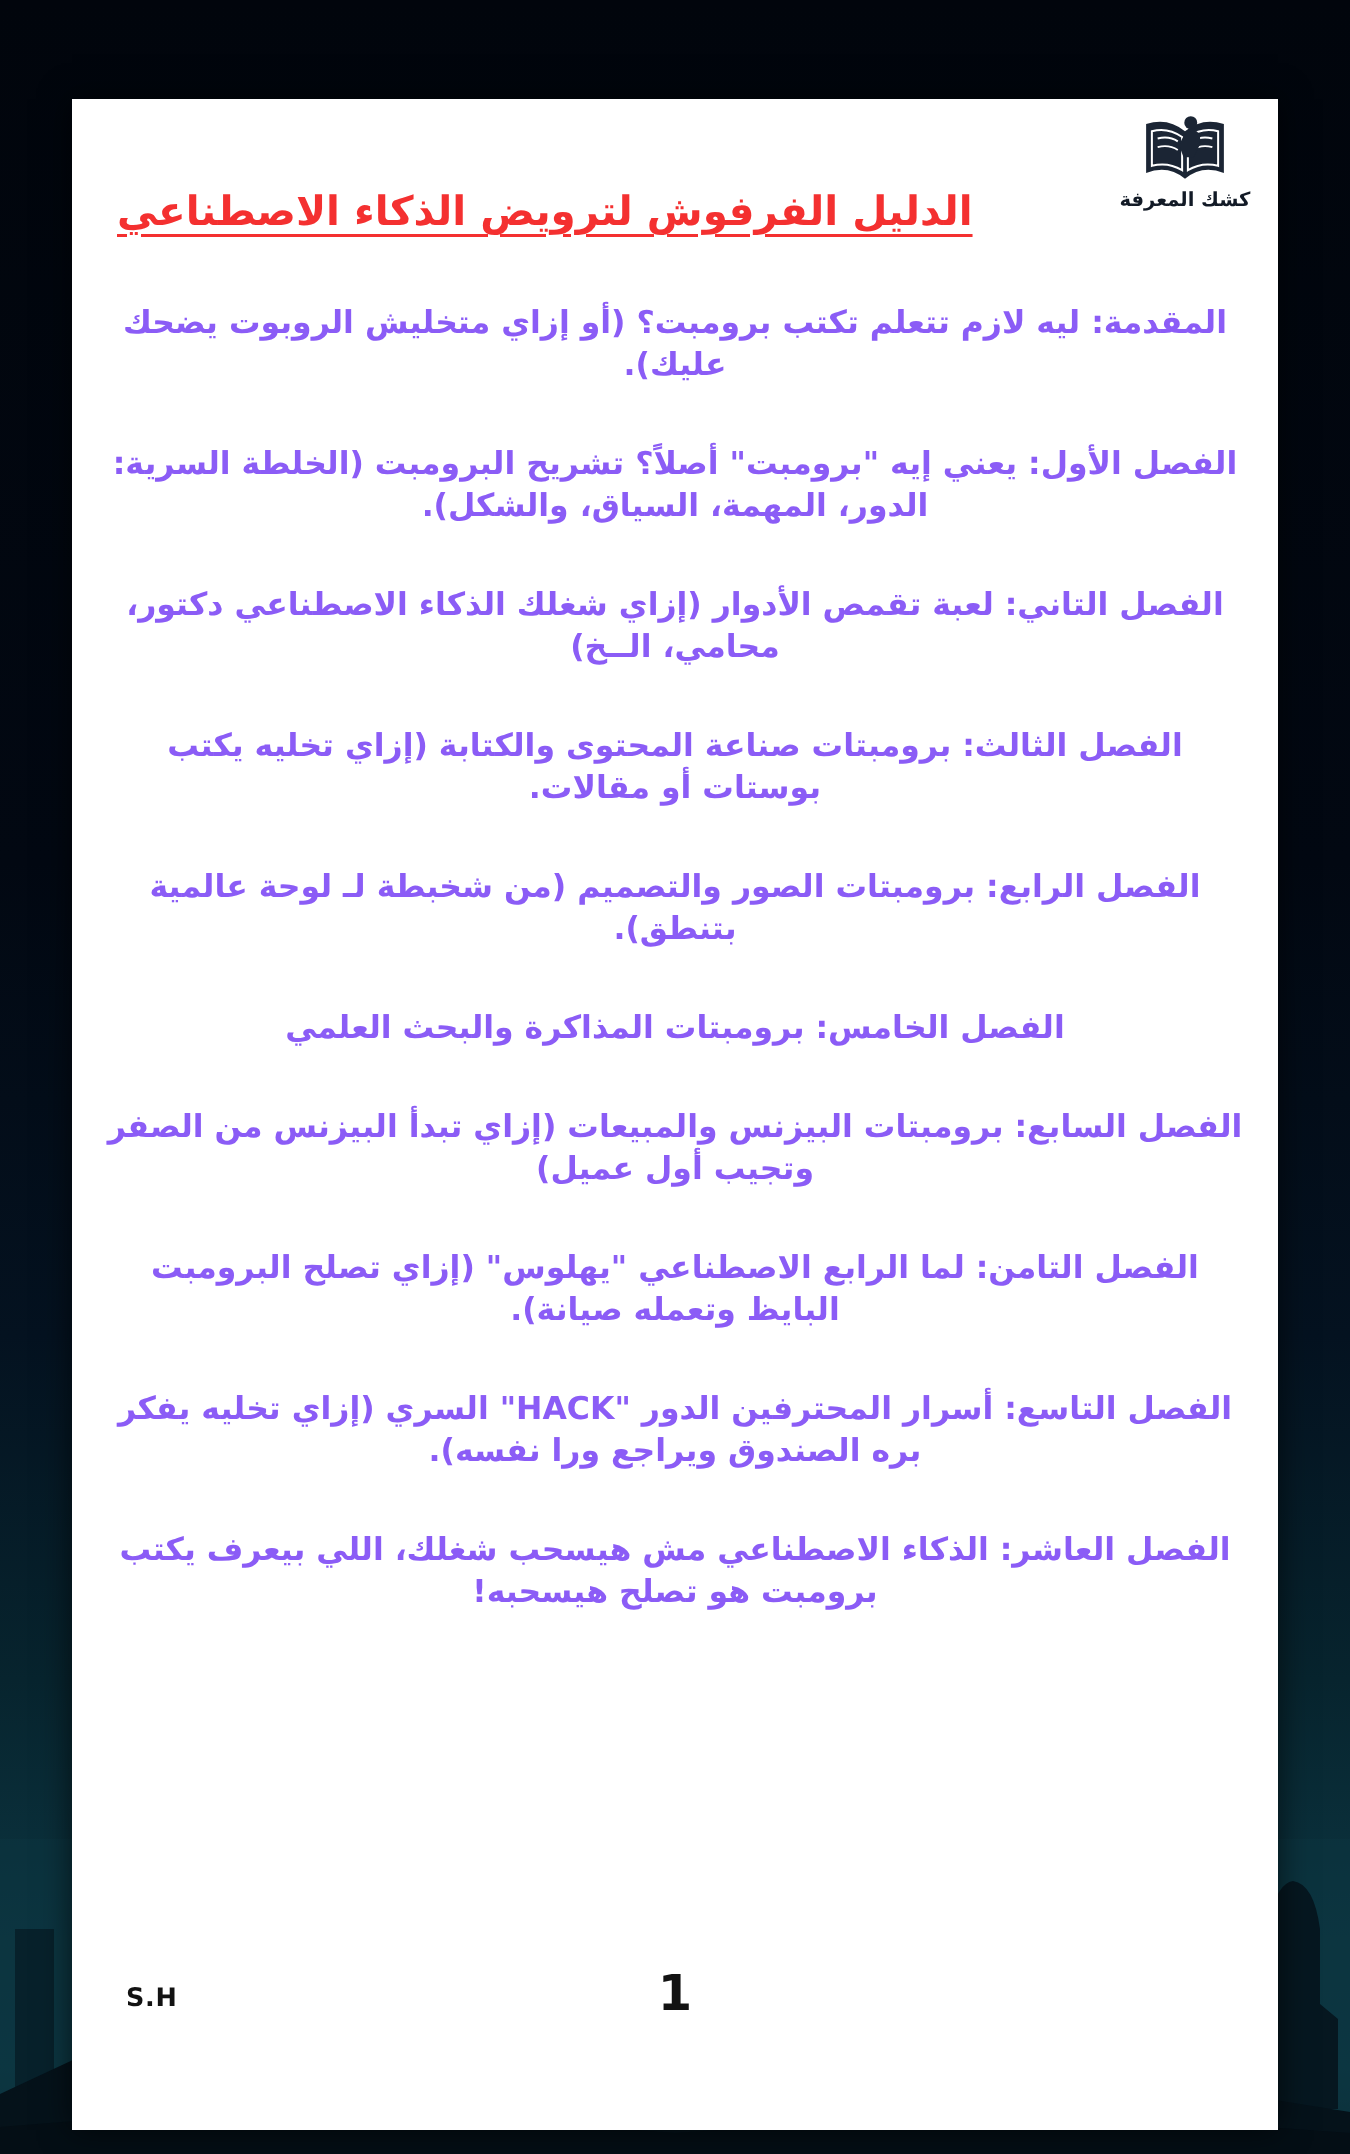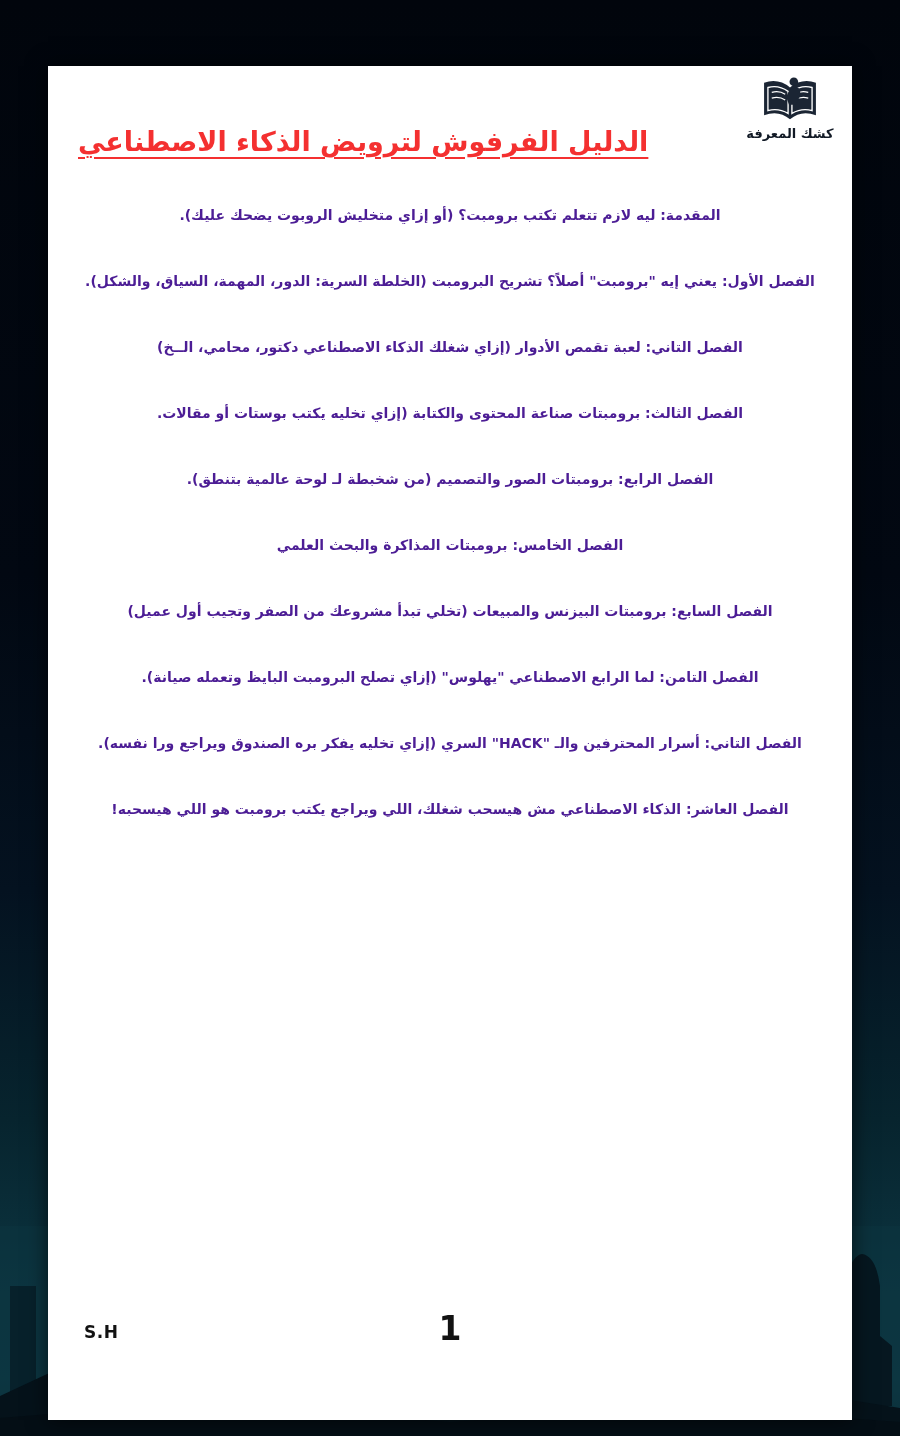--- a/index.html
+++ b/index.html
@@ -18,21 +18,21 @@
   .logo-label{font-size:13px; font-weight:bold; color:#121a26; margin-top:2px; direction:rtl;}
   .doc-title{
     margin:58px 30px 0; text-align:left; direction:rtl;
     color:#f43030; font-size:27px; font-weight:bold;
     text-decoration:underline; text-underline-offset:6px; text-decoration-thickness:2px;
     line-height:1.3;
   }
   .toc{direction:rtl; padding:42px 22px 0; }
   .toc p{
     margin:0 0 38px; text-align:center;
-    color:#4c1d95; font-weight:bold; font-size:14px; line-height:28px;
+    color:#8b5cf6; font-weight:bold; font-size:21px; line-height:28px;
   }
   .footer-author{
     position:absolute; left:36px; bottom:78px;
     font-size:17px; font-weight:bold; color:#121212; letter-spacing:.5px;margin-top:20px;
   }
   .footer-page{
     position:absolute; left:0; bottom:72px; width:100%;
     text-align:center; font-size:33px; font-weight:bold; color:#121212;
   }
 </style>
@@ -91,23 +91,23 @@
 
     <h1 class="doc-title">الدليل الفرفوش لترويض الذكاء الاصطناعي</h1>
 
     <div class="toc">
       <p>المقدمة: ليه لازم تتعلم تكتب برومبت؟ (أو إزاي متخليش الروبوت يضحك عليك).</p>
       <p>الفصل الأول: يعني إيه "برومبت" أصلاً؟ تشريح البرومبت (الخلطة السرية: الدور، المهمة، السياق، والشكل).</p>
       <p>الفصل التاني: لعبة تقمص الأدوار (إزاي شغلك الذكاء الاصطناعي دكتور، محامي، الــخ)</p>
       <p>الفصل الثالث: برومبتات صناعة المحتوى والكتابة (إزاي تخليه يكتب بوستات أو مقالات.</p>
       <p>الفصل الرابع: برومبتات الصور والتصميم (من شخبطة لـ لوحة عالمية بتنطق).</p>
       <p>الفصل الخامس: برومبتات المذاكرة والبحث العلمي</p>
-      <p>الفصل السابع: برومبتات البيزنس والمبيعات (تخلي تبدأ مشروعك من الصفر وتجيب أول عميل)</p>
+      <p>الفصل السابع: برومبتات البيزنس والمبيعات (إزاي تبدأ البيزنس من الصفر وتجيب أول عميل)</p>
       <p>الفصل التامن: لما الرابع الاصطناعي "يهلوس" (إزاي تصلح البرومبت البايظ وتعمله صيانة).</p>
-      <p>الفصل التاني: أسرار المحترفين والـ "HACK" السري (إزاي تخليه يفكر بره الصندوق ويراجع ورا نفسه).</p>
-      <p>الفصل العاشر: الذكاء الاصطناعي مش هيسحب شغلك، اللي ويراجع يكتب برومبت هو اللي هيسحبه!</p>
+      <p>الفصل التاسع: أسرار المحترفين الدور "HACK" السري (إزاي تخليه يفكر بره الصندوق ويراجع ورا نفسه).</p>
+      <p>الفصل العاشر: الذكاء الاصطناعي مش هيسحب شغلك، اللي بيعرف يكتب برومبت هو تصلح هيسحبه!</p>
     </div>
 
     <div class="footer-author">S.H</div>
     <div class="footer-page">1</div>
 
   </div>
 </div>
 
 </body></html>

